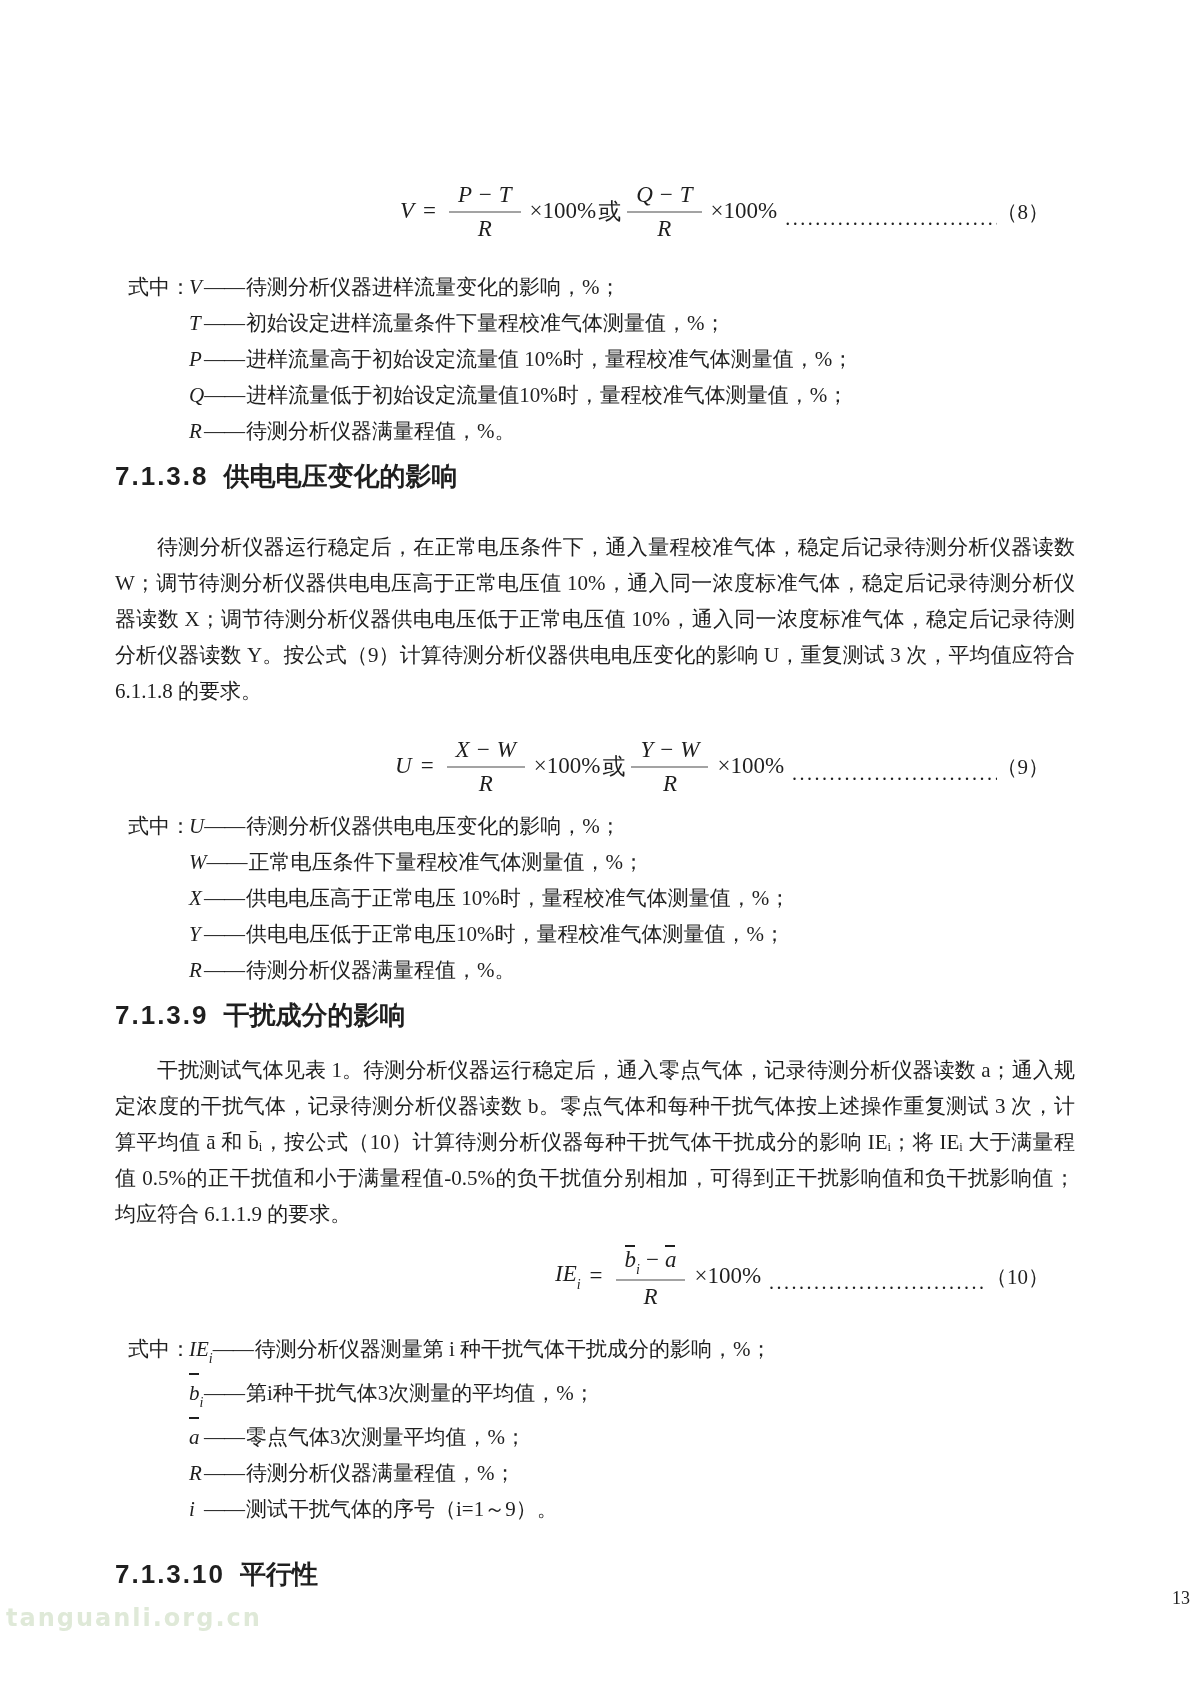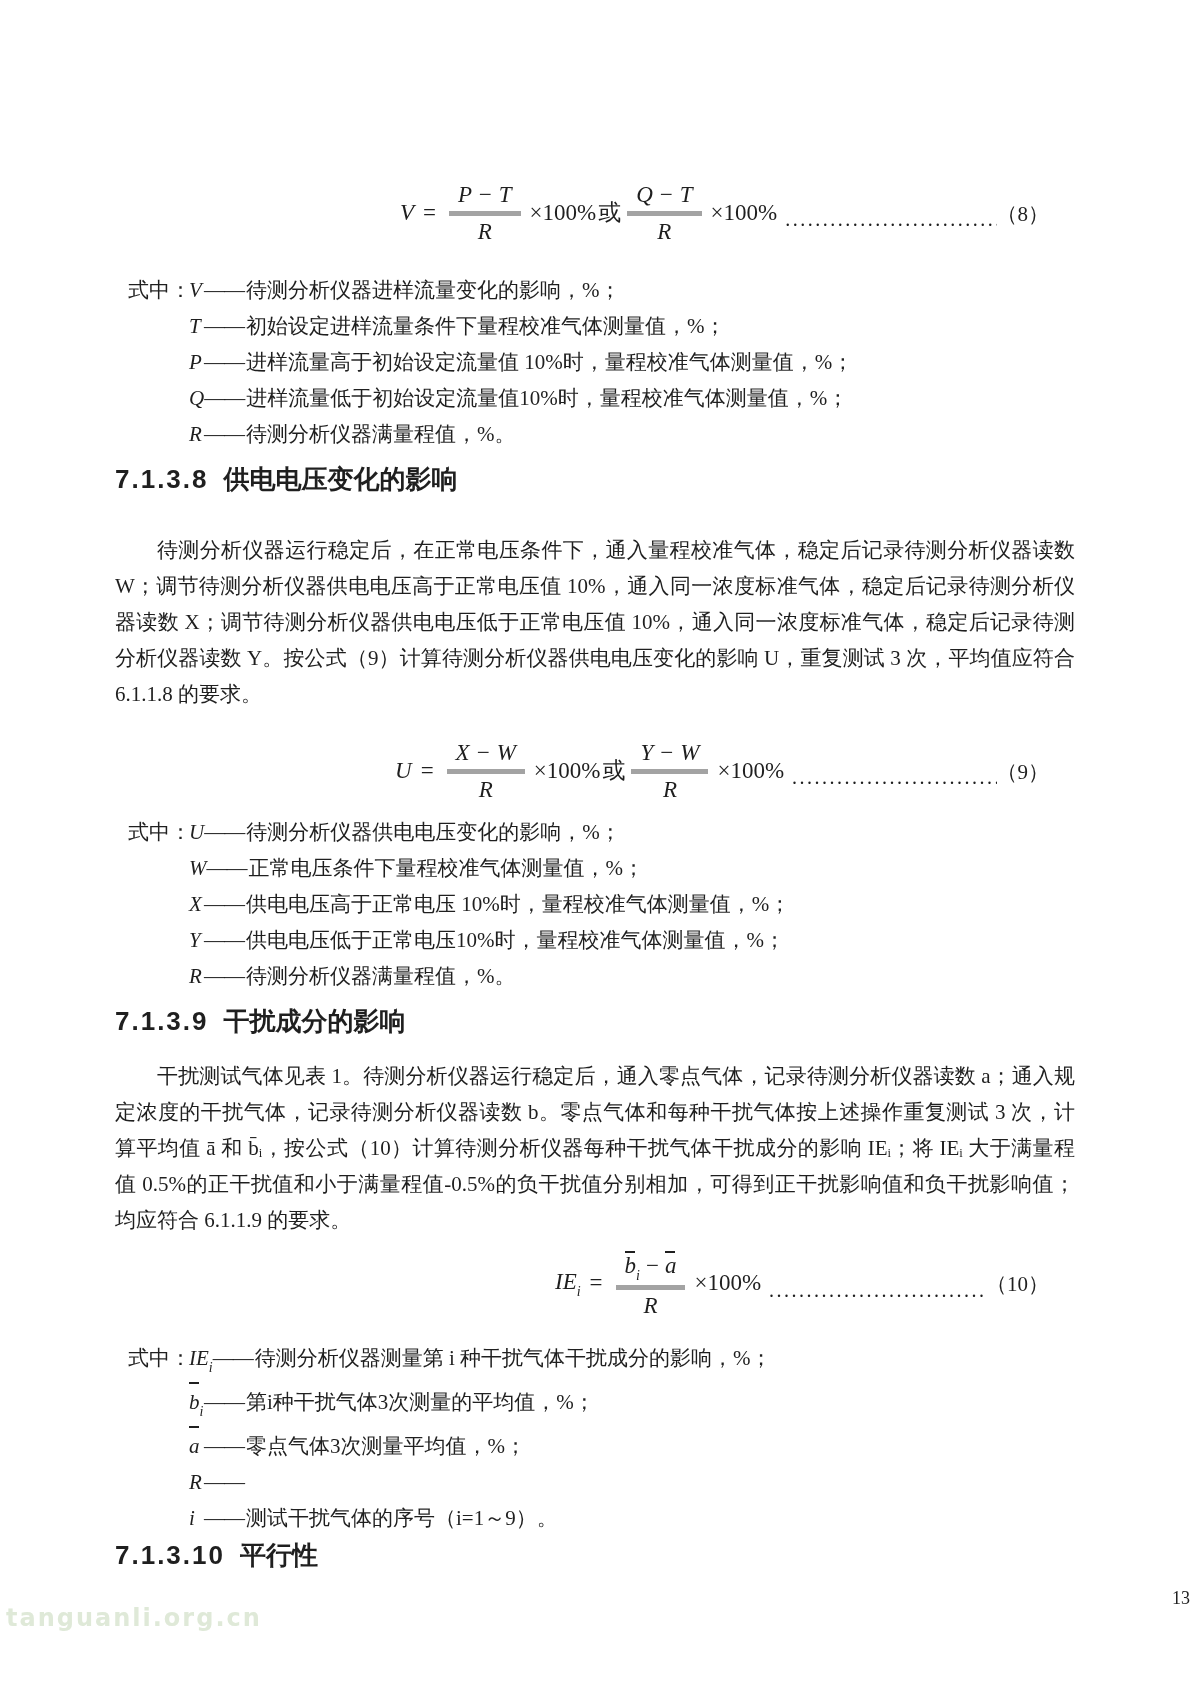--- a/index.html
+++ b/index.html
@@ -39,21 +39,21 @@
   .lhs-wrap { display: inline-block; }
   .feq { margin: 0 9px; }
   .frac {
     display: inline-flex;
     flex-direction: column;
     align-items: center;
     margin: 0 4px;
   }
   .frac .num {
     padding: 2px 9px 3px;
-    border-bottom: 5px solid #a3a3a3;
+    border-bottom: 2px solid #a3a3a3;
     line-height: 1.15;
     white-space: nowrap;
   }
   .frac .den { padding-top: 3px; line-height: 1.15; }
   .fmul { margin-left: 5px; }
   .for { margin: 0 2px; font-style: normal; }
   .fminus { margin: 0 6px; }
   .sm { font-size: 14px; }
   sub.sm { position: relative; top: 2px; }
   .ov { position: relative; display: inline-block; }
@@ -96,21 +96,21 @@
 
   
   .sec-heading {
     margin-top: 12px;
     font-family: "Liberation Sans", "DejaVu Sans", sans-serif;
     font-weight: bold;
     font-size: 26px;
     line-height: 30px;
   }
   .sec-num { margin-right: 15px; letter-spacing: 2px; }
-  .h10 { margin-top: 4px; }
+  .h10 { margin-top: 32px; }
 
   
   .body-para {
     margin-top: 38px;
     font-size: 21px;
     line-height: 36px;
     text-align: justify;
     text-indent: 2em;
     word-break: break-all;
   }
@@ -287,20 +287,21 @@
       <div class="def-row">
         <span class="def-label"></span>
         <span class="def-sym"><span class="ov it">a</span></span>
         <span class="def-dash">——</span>
         <span class="def-desc">零点气体3次测量平均值，%；</span>
       </div>
       <div class="def-row">
         <span class="def-label"></span>
         <span class="def-sym">R</span>
         <span class="def-dash">——</span>
+        <span class="def-desc">待测分析仪器满量程值，%；</span>
       </div>
       <div class="def-row">
         <span class="def-label"></span>
         <span class="def-sym">i</span>
         <span class="def-dash">——</span>
         <span class="def-desc">测试干扰气体的序号（i=1～9）。</span>
       </div>
     </div>
 
     <h3 class="sec-heading h10">

